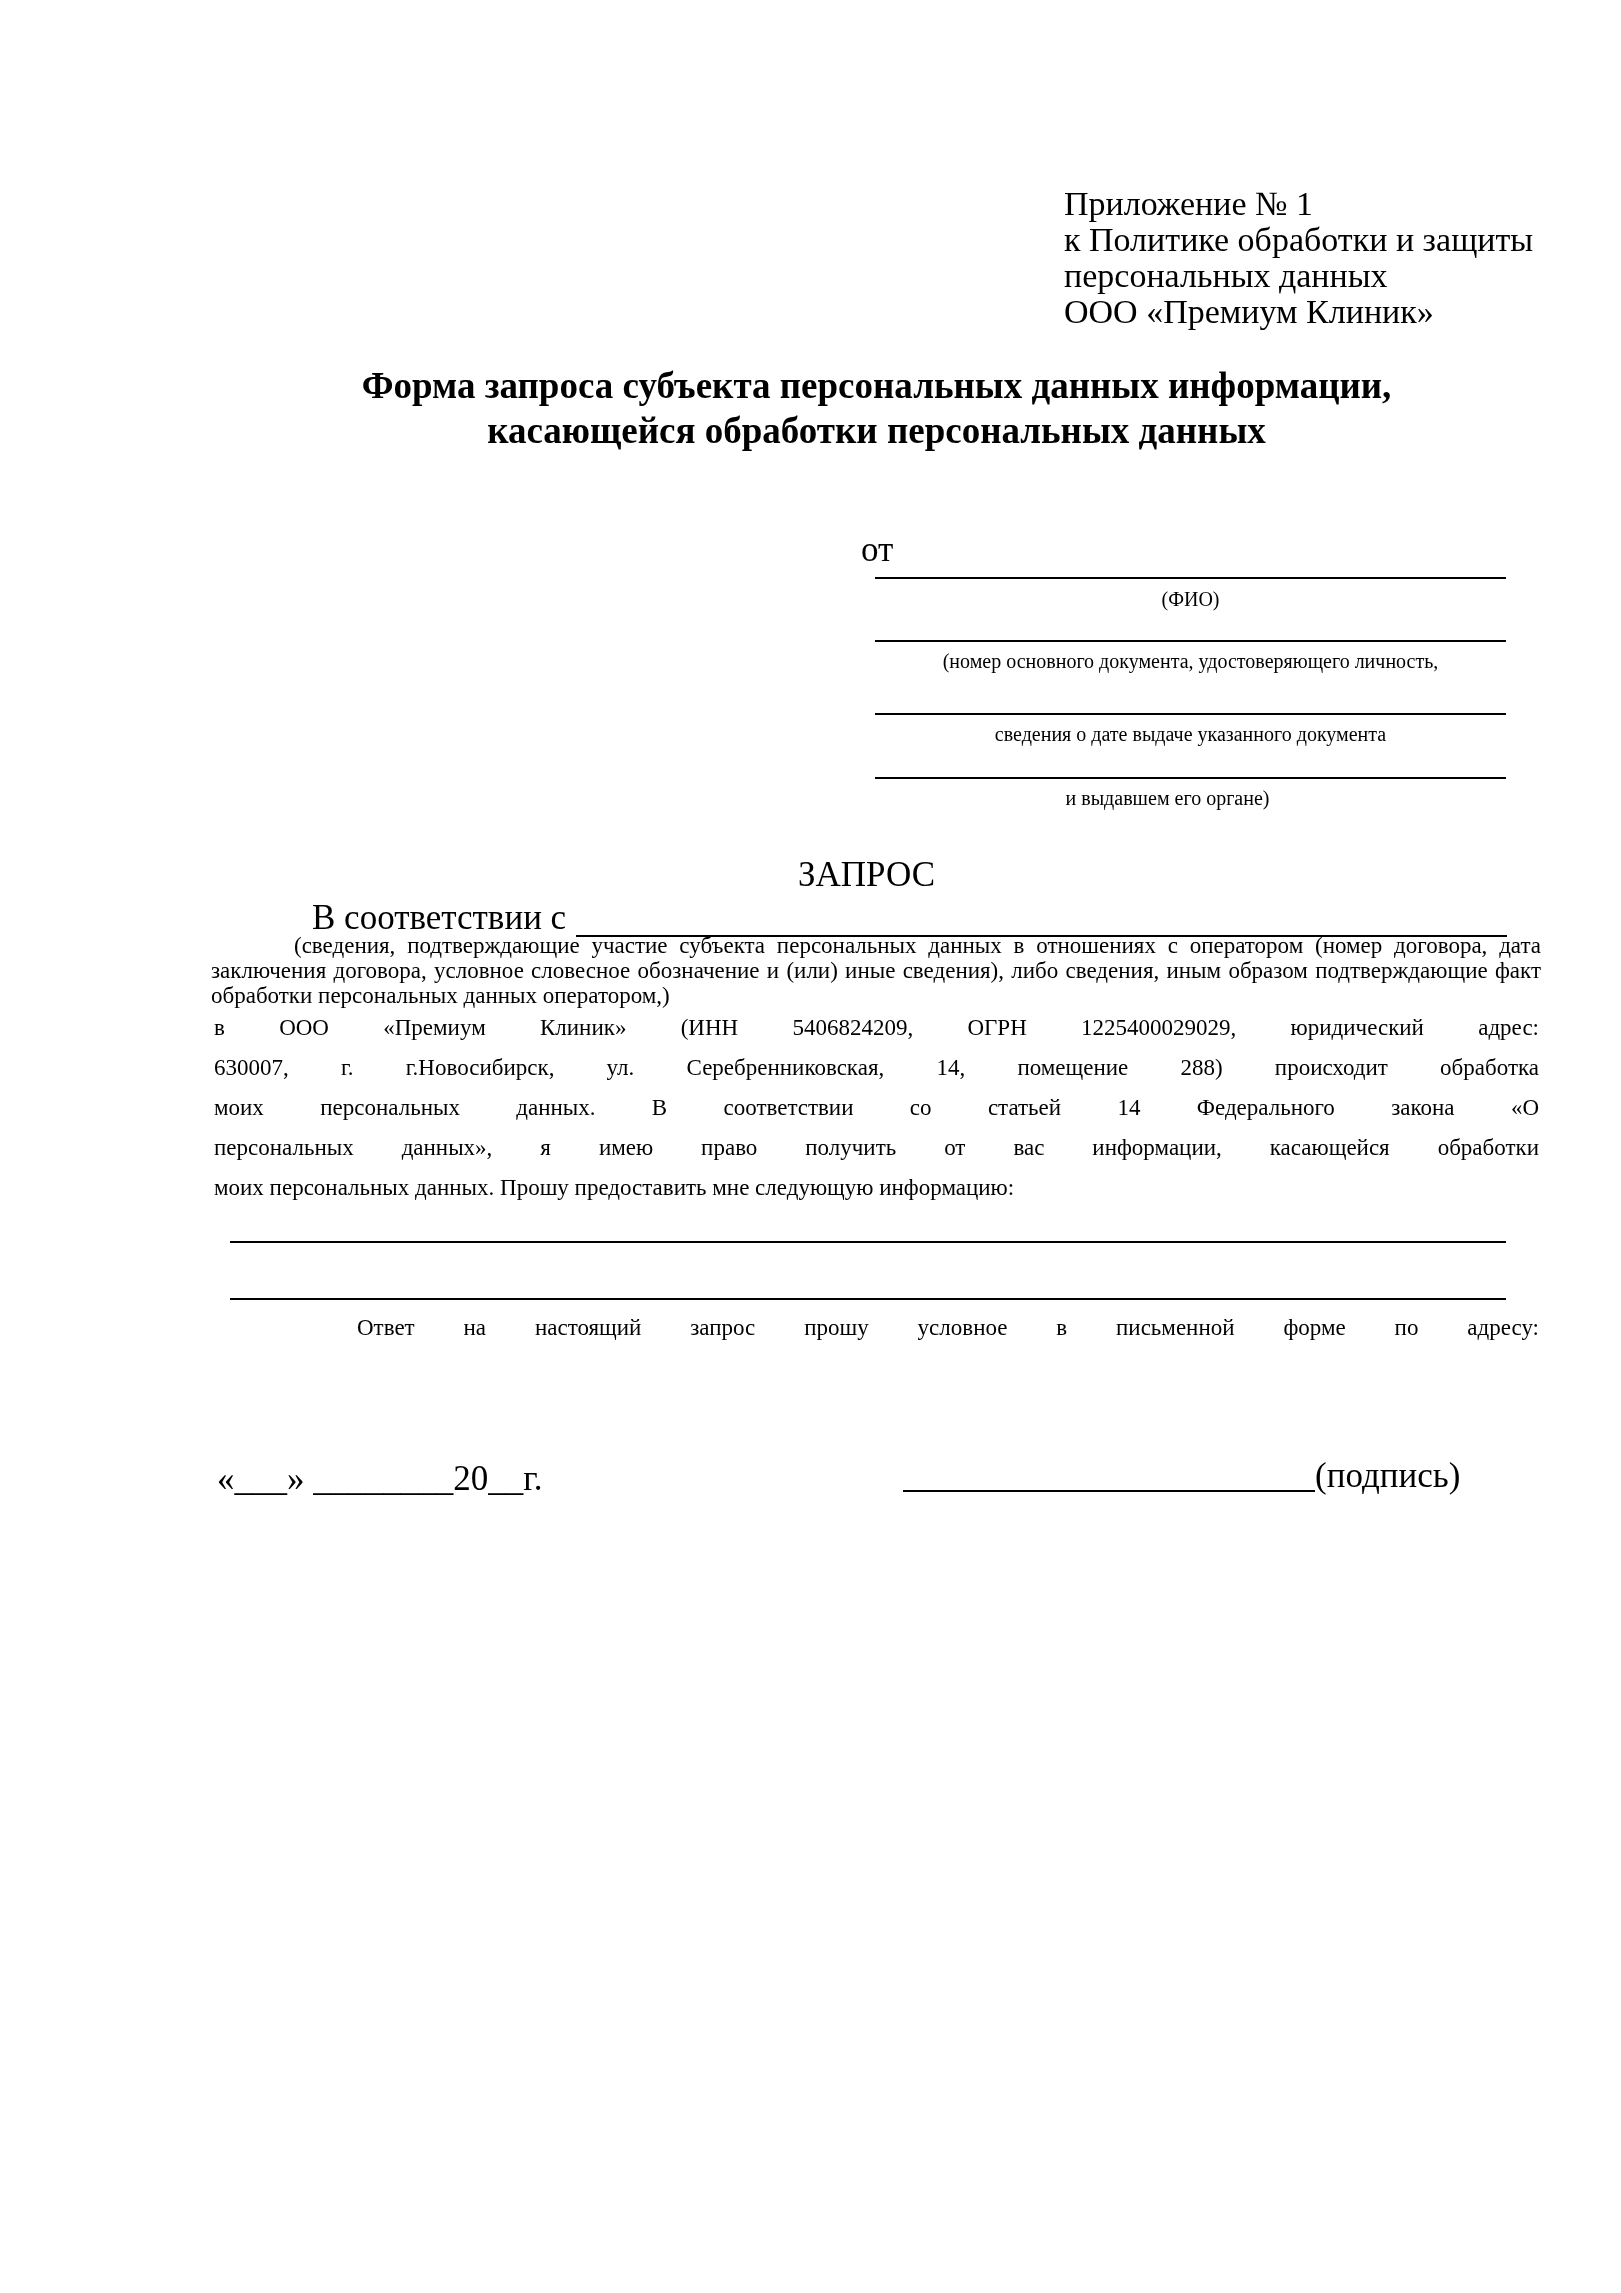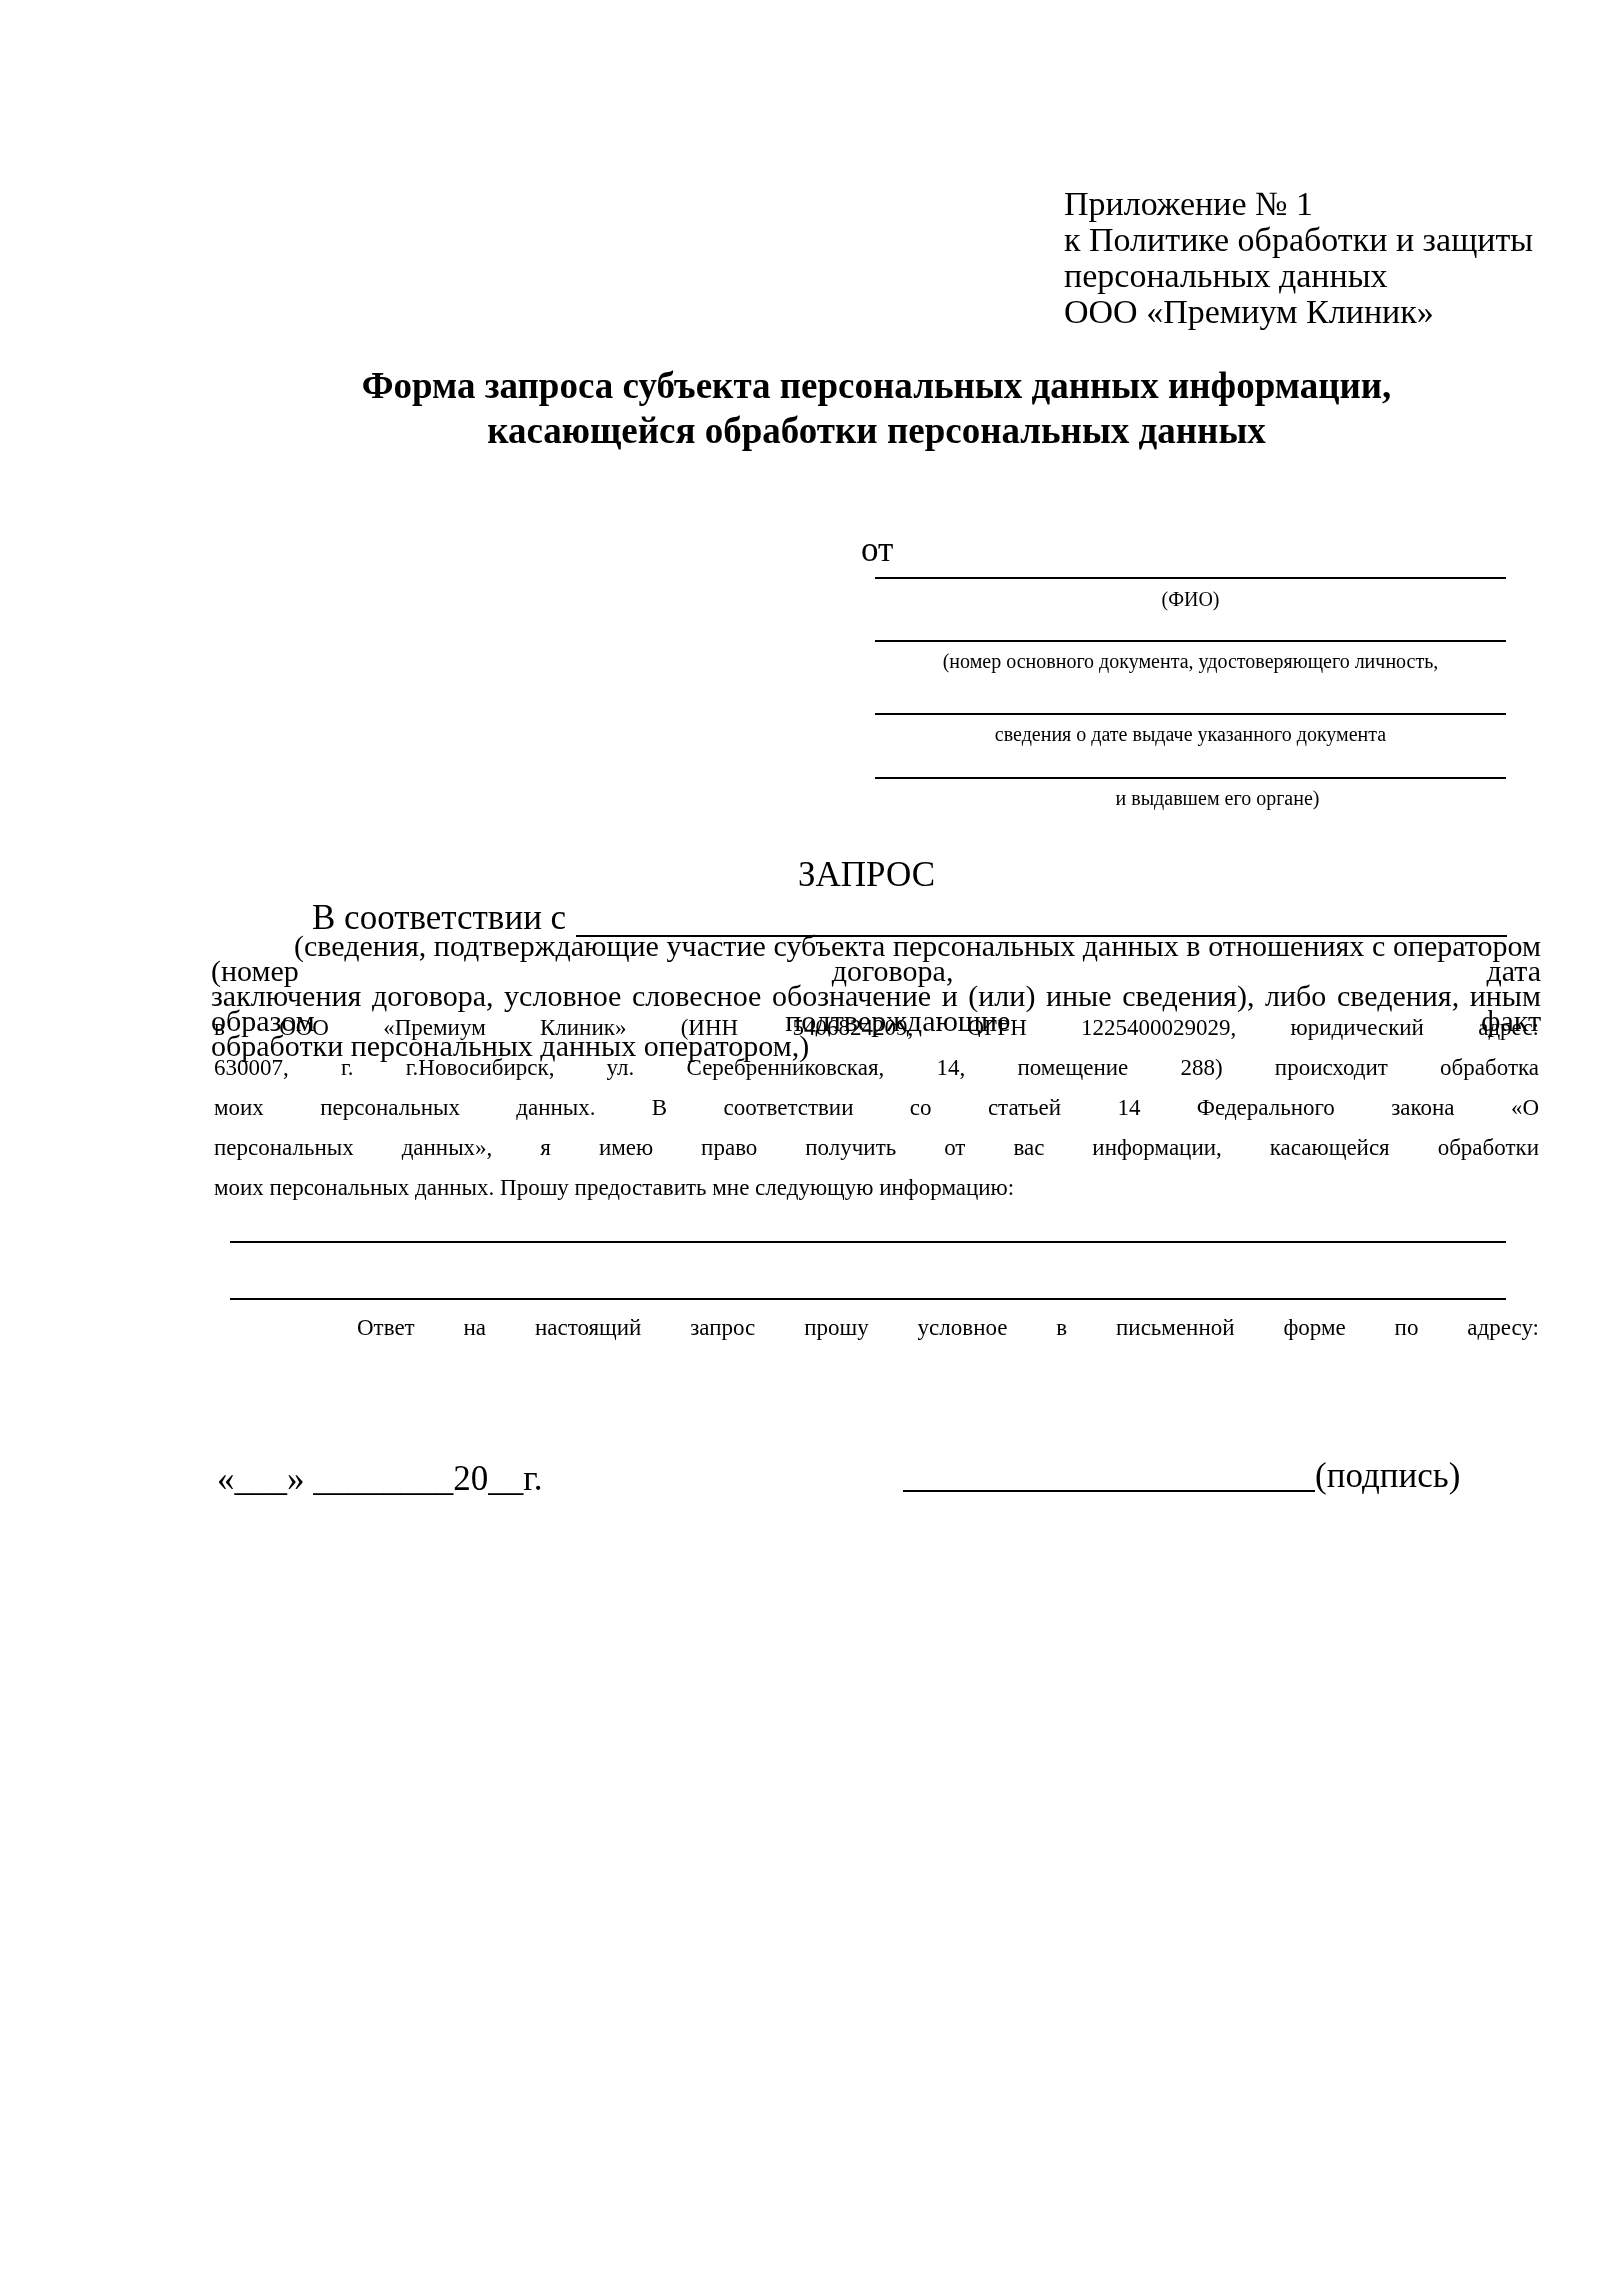--- a/index.html
+++ b/index.html
@@ -8,21 +8,21 @@
     width:1621px;height:2294px;
     background:#ffffff;
     color:#000000;
     font-family:"Liberation Serif","DejaVu Serif",serif;
     overflow:hidden;
   }
   .abs{position:absolute;}
   .t36{font-size:35px;line-height:39px;}
   .t35{font-size:34px;line-height:36px;}
   .cap{font-size:20px;line-height:31px;text-align:center;}
-  .fine{font-size:30px;line-height:25px;}
+  .fine{font-size:23px;line-height:25px;}
   .jl{text-align:justify;text-align-last:justify;}
   .center{text-align:center;}
   .blank{border-bottom:2.9px solid #000;}
   .title{
     font-size:37px;line-height:45px;font-weight:700;text-align:center;
   }
   .bodytxt{font-size:23px;line-height:40px;}
   .flexline{display:flex;align-items:stretch;}
   .filler{flex:1 1 auto;border-bottom:2.9px solid #000;}
   .nowrap{white-space:nowrap;}
@@ -49,21 +49,21 @@
   <div class="abs blank" style="left:875px;top:549px;width:631px;height:28px;"></div>
   <div class="abs cap" style="left:875px;top:584px;width:631px;">(ФИО)</div>
 
   <div class="abs blank" style="left:875px;top:612px;width:631px;height:28px;"></div>
   <div class="abs cap" style="left:875px;top:646px;width:631px;">(номер основного документа, удостоверяющего личность,</div>
 
   <div class="abs blank" style="left:875px;top:685px;width:631px;height:28px;"></div>
   <div class="abs cap" style="left:875px;top:719px;width:631px;">сведения о дате выдаче указанного документа</div>
 
   <div class="abs blank" style="left:875px;top:749px;width:631px;height:28px;"></div>
-  <div class="abs cap" style="left:902px;top:783px;width:631px;">и выдавшем его органе)</div>
+  <div class="abs cap" style="left:852px;top:783px;width:631px;">и выдавшем его органе)</div>
 
   <div class="abs t36 center" style="left:204px;top:855px;width:1325px;">ЗАПРОС</div>
 
   <div class="abs flexline" style="left:214px;top:898px;width:1293px;height:39px;">
     <span class="t36 nowrap" style="padding-left:98px;">В соответствии с</span>
     <span class="filler" style="margin-left:9.8px;"></span>
   </div>
 
   <div class="abs fine" style="left:211px;top:933px;width:1330px;">
     <div class="jl" style="text-indent:83px;">(сведения, подтверждающие участие субъекта персональных данных в отношениях с оператором (номер договора, дата</div>

